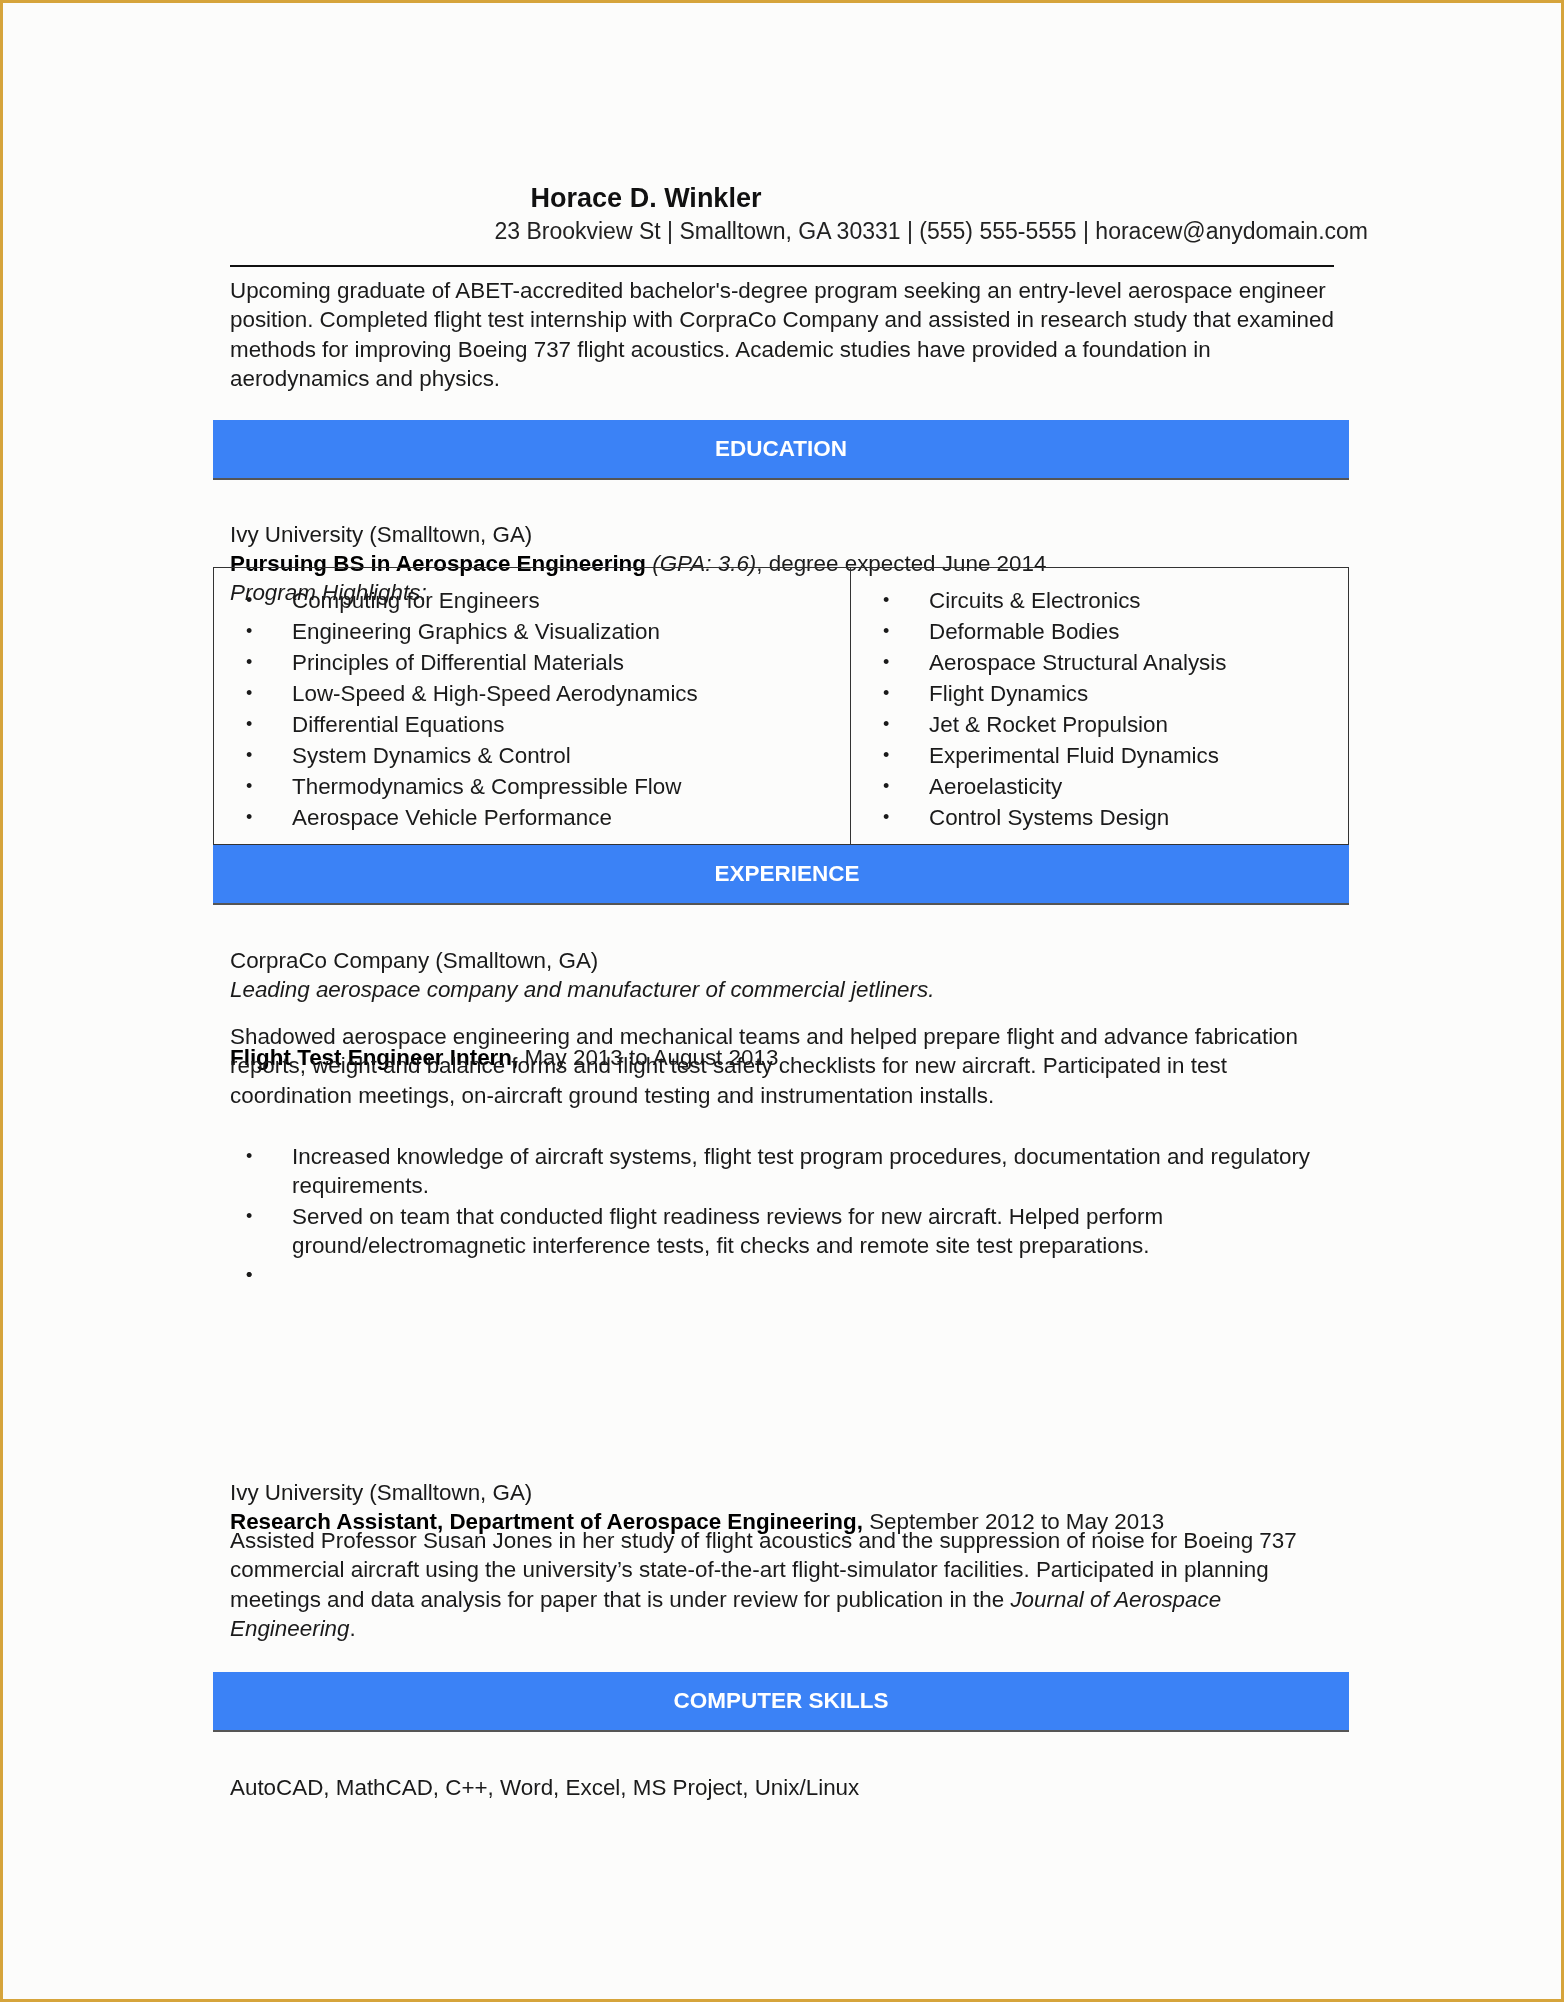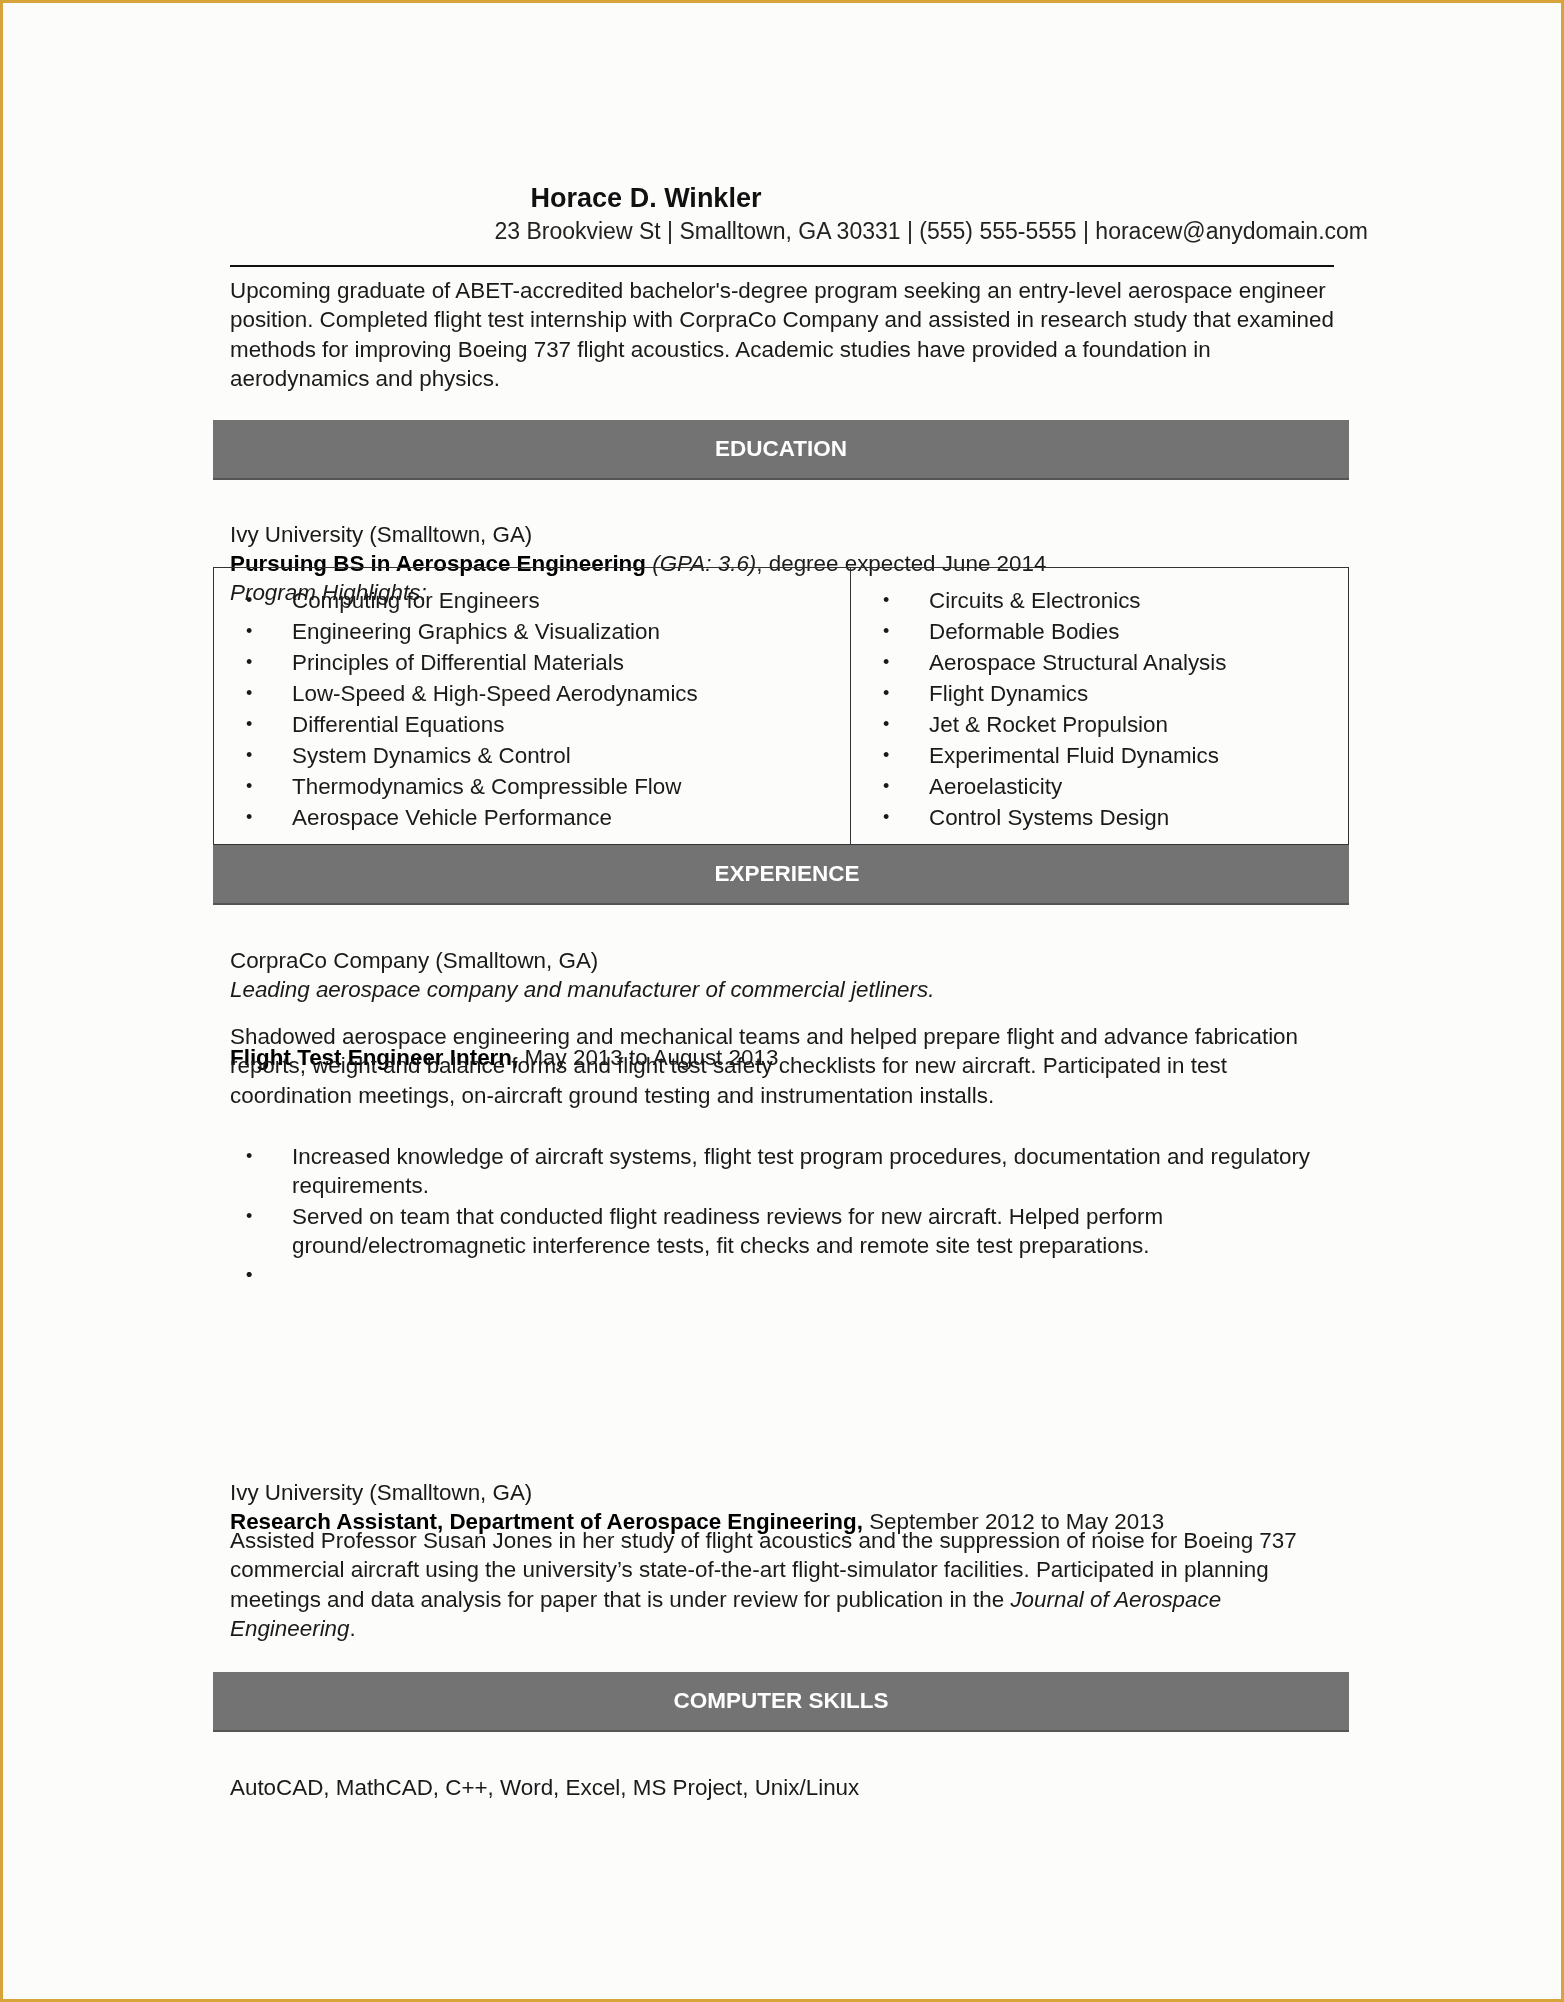--- a/index.html
+++ b/index.html
@@ -30,21 +30,21 @@
   .rule {
     position: absolute; left: 230px; width: 1104px; top: 265px;
     height: 0; border-top: 2px solid #111;
   }
   .summary {
     position: absolute; left: 230px; width: 1110px; top: 276px;
     font-size: 22.4px; line-height: 29.3px; color: #1a1a1a;
   }
   .banner {
     position: absolute; left: 213px; width: 1136px; height: 60px;
-    background: #737373;
+    background: #3b82f6;
     border-bottom: 2px solid #555;
     box-sizing: border-box;
     color: #fff; font-weight: bold; font-size: 22.5px;
     display: flex; align-items: center; justify-content: center;
   }
   .line {
     position: absolute; left: 230px; font-size: 22.4px; line-height: 29.3px;
     color: #1a1a1a; white-space: nowrap; margin-top: 40px;
   }
   .b { font-weight: bold; color: #000; }

